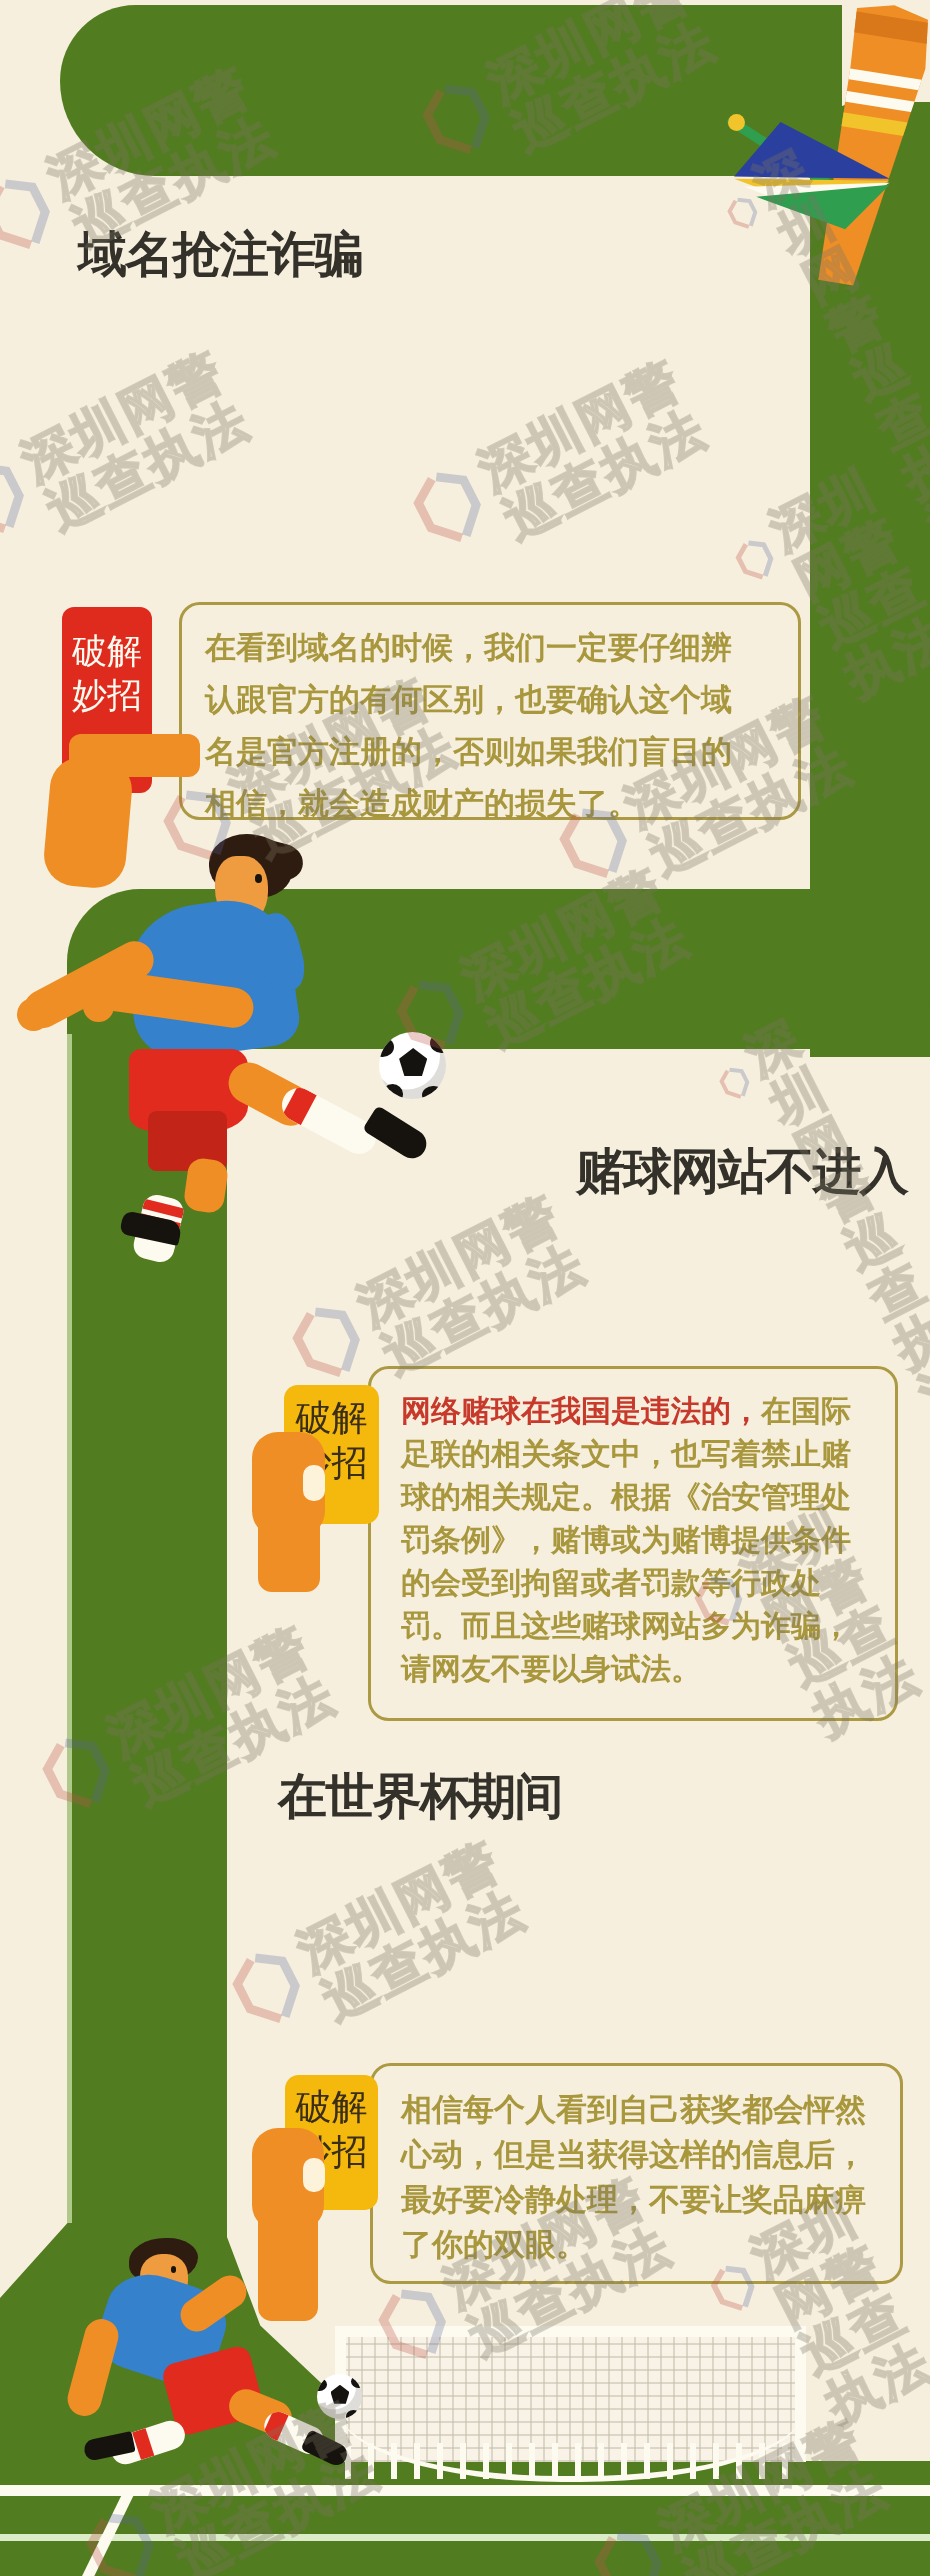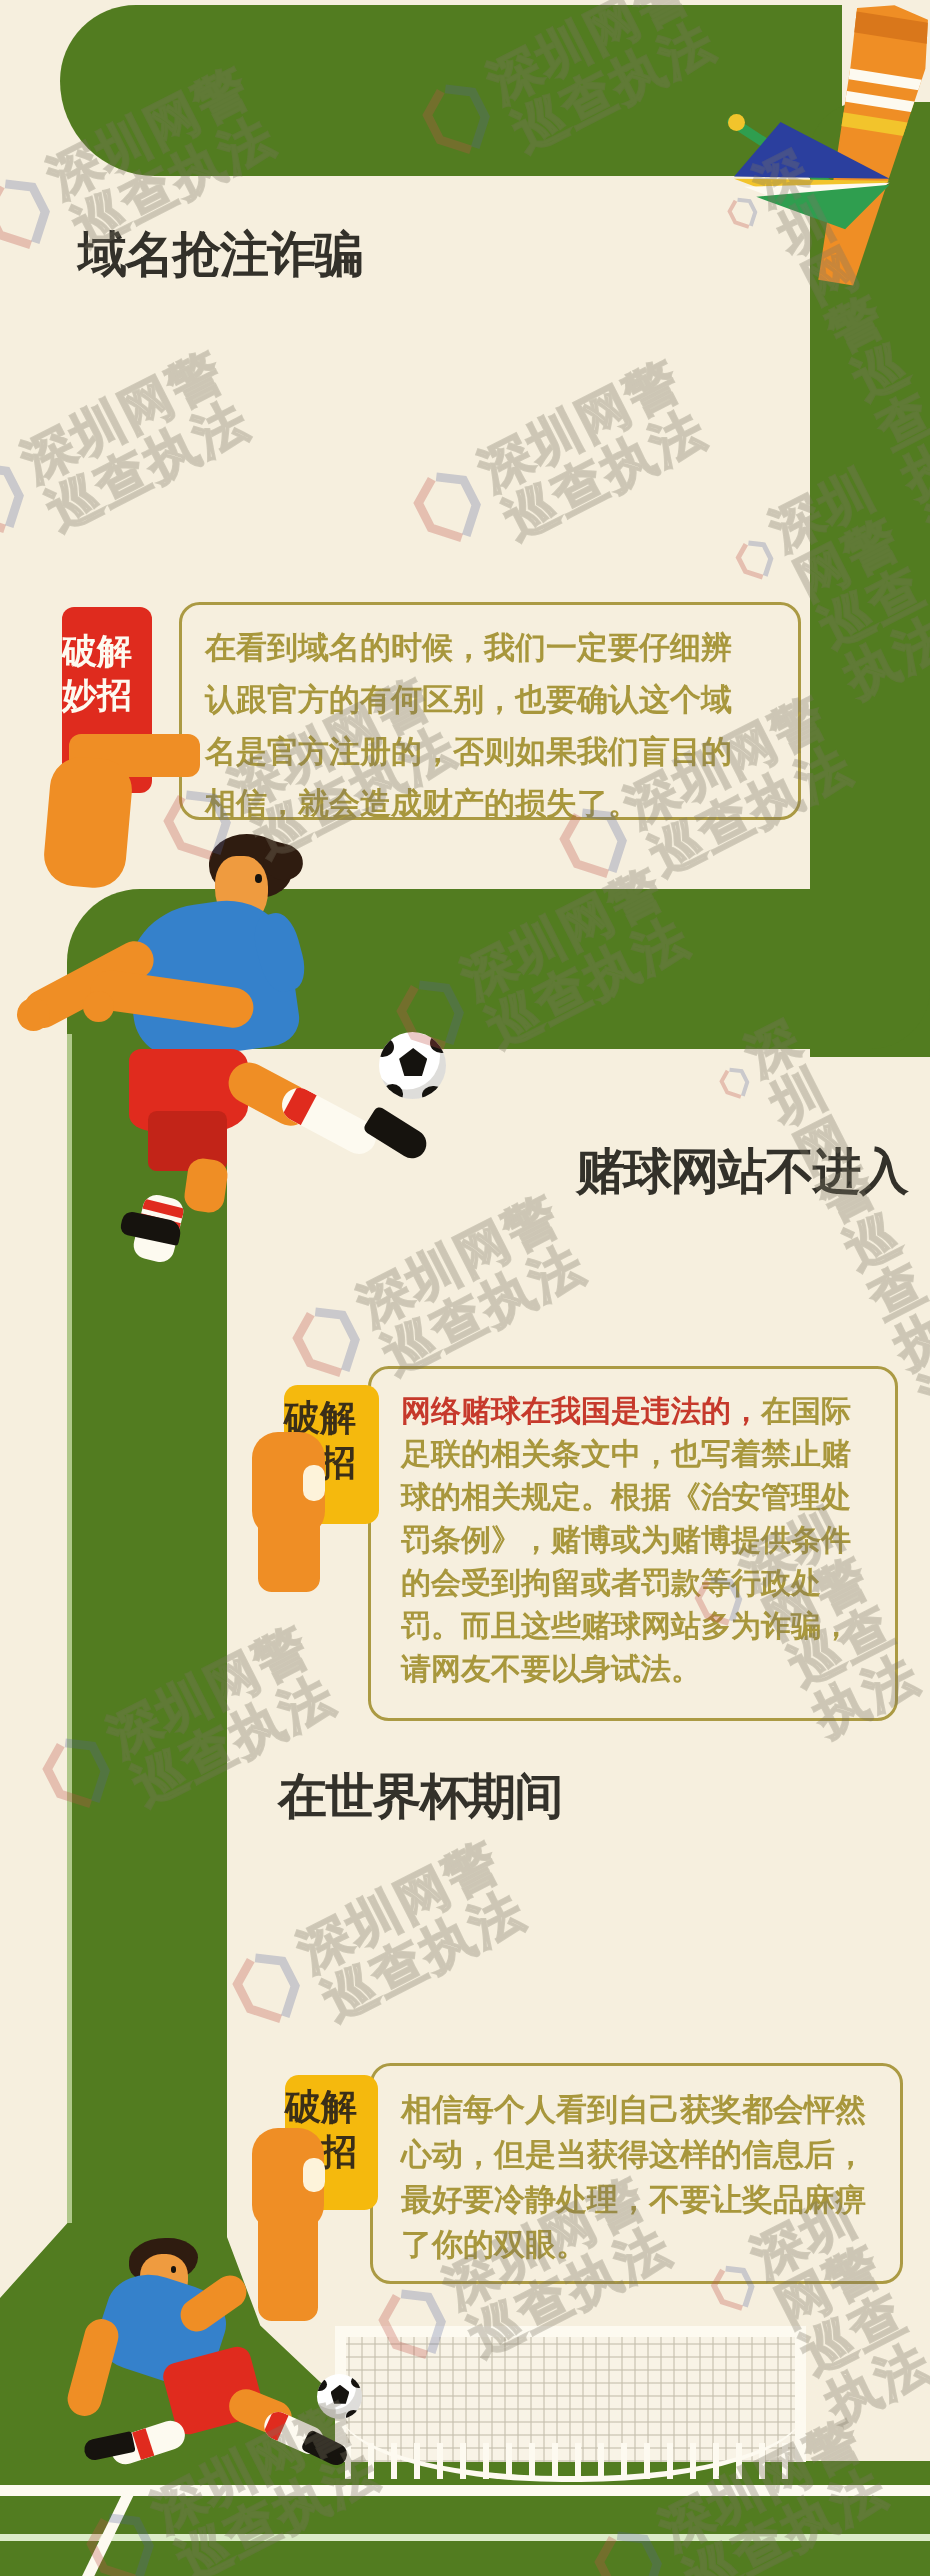--- a/index.html
+++ b/index.html
@@ -50,21 +50,21 @@
   .fl-grn{background:#2f9e4f;clip-path:polygon(14% 41%,80% 35%,58% 57%);}
   .fl-stick{position:absolute;left:67px;top:96px;width:142px;height:10.3px;background:#2f9e4f;
     border-radius:6.9px;transform-origin:left center;transform:rotate(33deg);}
   .fl-dot{position:absolute;left:102px;top:131px;width:17px;height:17px;background:#f2c42c;border-radius:50%;}
   
   .title{position:absolute;font-weight:900;font-size:49px;letter-spacing:-1.7px;color:#33312a;}
   .para{position:absolute;font-size:30px;font-weight:600;color:#3b382e;text-align:justify;}
   .tipbox{position:absolute;border:3.4px solid #ab9a43;border-radius:20.7px;}
   .tiptext{position:absolute;font-size:31px;font-weight:600;color:#a8973c;}
   .red-lead{color:#c6392b;}
-  .card{position:absolute;border-radius:12px;font-weight:700;}
+  .card{position:absolute;border-radius:12px;text-align:center;font-weight:400;}
   .card .lbl{display:inline-block;width:2.2em;line-height:1.25;}
   .card-red{background:#df2b1e;color:#fdfaf0;}
   .card-yel{background:#f5b90d;color:#3a2e18;}
   .skin{background:#ef8e25;}
   
   .wm{position:absolute;display:flex;align-items:flex-start;gap:6.9px;
     transform:rotate(-27deg);opacity:.6;pointer-events:none;z-index:50;}
   .wm svg{width:76px;height:84px;}
   .wm .t{font-weight:900;font-size:52px;line-height:1.05;letter-spacing:2.6px;
     color:rgba(140,132,115,0.13);-webkit-text-stroke:2.1px rgba(122,115,98,0.5);}

